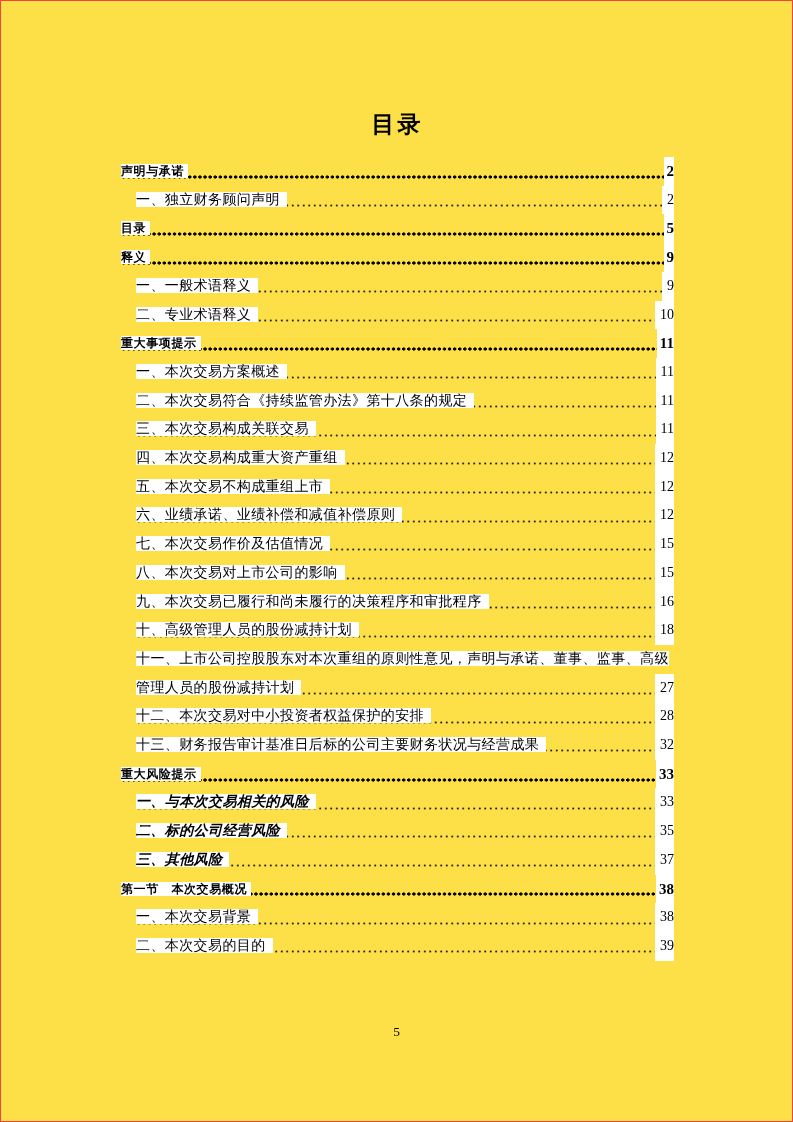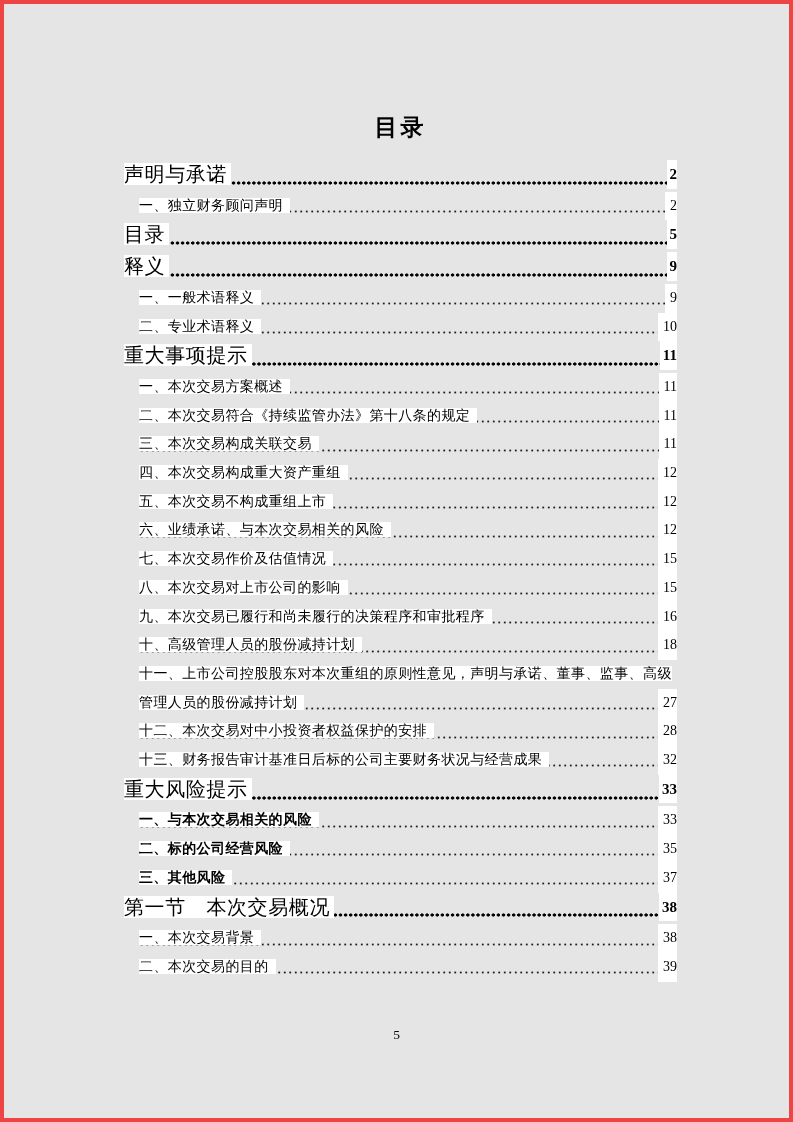--- a/index.html
+++ b/index.html
@@ -6,22 +6,22 @@
   html, body { background: #ffffff; }
   body {
     width: 793px; height: 1122px;
     font-family: "Liberation Serif", "DejaVu Serif", serif;
     color: #000;
     position: relative;
     overflow: hidden;
   }
   .page {
     position: absolute; inset: 0;
-    background: #e5e5e5;
-    border: 4px solid #ef4444;
+    background: #fde047;
+    border: 1px solid #ef4444;
   }
   .content {
     position: absolute;
     left: 120px; top: 107px;
     width: 553px;
   }
   .doc-title {
     font-size: 23px;
     font-weight: bold;
     text-align: center;
@@ -44,26 +44,26 @@
     background-image: radial-gradient(circle, #000 1.35px, rgba(0,0,0,0) 1.7px);
     background-size: 5.1px 3.8px;
   }
   .toc-row.sub, .toc-row.sub-bold { margin-left: 15px; }
   .entry-text {
     background: #fff;
     padding-right: 7px;
     letter-spacing: 0.4px;
   }
   .toc-row.chapter .entry-text {
-    font-weight: normal;
-    font-size: 20px;
+    font-weight: bold;
+    font-size: 12px;
     padding-right: 4px;
     letter-spacing: 0.6px;
   }
-  .toc-row.sub-bold .entry-text { font-weight: bold; }
+  .toc-row.sub-bold .entry-text { font-weight: bold; font-style: italic; }
   .entry-page {
     float: right;
     background: #fff;
     padding-left: 5px;
   }
   .toc-row.chapter .entry-page {
     font-weight: bold;
     font-size: 15px;
     padding-left: 3px;
   }
@@ -88,21 +88,21 @@
         <div class="toc-row chapter"><span class="entry-text">目录</span><span class="entry-page">5</span></div>
         <div class="toc-row chapter"><span class="entry-text">释义</span><span class="entry-page">9</span></div>
         <div class="toc-row sub"><span class="entry-text">一、一般术语释义</span><span class="entry-page">9</span></div>
         <div class="toc-row sub"><span class="entry-text">二、专业术语释义</span><span class="entry-page">10</span></div>
         <div class="toc-row chapter"><span class="entry-text">重大事项提示</span><span class="entry-page">11</span></div>
         <div class="toc-row sub"><span class="entry-text">一、本次交易方案概述</span><span class="entry-page">11</span></div>
         <div class="toc-row sub"><span class="entry-text">二、本次交易符合《持续监管办法》第十八条的规定</span><span class="entry-page">11</span></div>
         <div class="toc-row sub"><span class="entry-text">三、本次交易构成关联交易</span><span class="entry-page">11</span></div>
         <div class="toc-row sub"><span class="entry-text">四、本次交易构成重大资产重组</span><span class="entry-page">12</span></div>
         <div class="toc-row sub"><span class="entry-text">五、本次交易不构成重组上市</span><span class="entry-page">12</span></div>
-        <div class="toc-row sub"><span class="entry-text">六、业绩承诺、与本次交易相关的风险</span><span class="entry-page">12</span></div>
+        <div class="toc-row sub"><span class="entry-text">六、业绩承诺、业绩补偿和减值补偿原则</span><span class="entry-page">12</span></div>
         <div class="toc-row sub"><span class="entry-text">七、本次交易作价及估值情况</span><span class="entry-page">15</span></div>
         <div class="toc-row sub"><span class="entry-text">八、本次交易对上市公司的影响</span><span class="entry-page">15</span></div>
         <div class="toc-row sub"><span class="entry-text">九、本次交易已履行和尚未履行的决策程序和审批程序</span><span class="entry-page">16</span></div>
         <div class="toc-row sub"><span class="entry-text">十、高级管理人员的股份减持计划</span><span class="entry-page">18</span></div>
         <div class="toc-row sub"><span class="entry-text">十一、上市公司控股股东对本次重组的原则性意见，声明与承诺、董事、监事、高级管理人员的股份减持计划</span><span class="entry-page">27</span></div>
         <div class="toc-row sub"><span class="entry-text">十二、本次交易对中小投资者权益保护的安排</span><span class="entry-page">28</span></div>
         <div class="toc-row sub"><span class="entry-text">十三、财务报告审计基准日后标的公司主要财务状况与经营成果</span><span class="entry-page">32</span></div>
         <div class="toc-row chapter"><span class="entry-text">重大风险提示</span><span class="entry-page">33</span></div>
         <div class="toc-row sub-bold"><span class="entry-text">一、与本次交易相关的风险</span><span class="entry-page">33</span></div>
         <div class="toc-row sub-bold"><span class="entry-text">二、标的公司经营风险</span><span class="entry-page">35</span></div>

